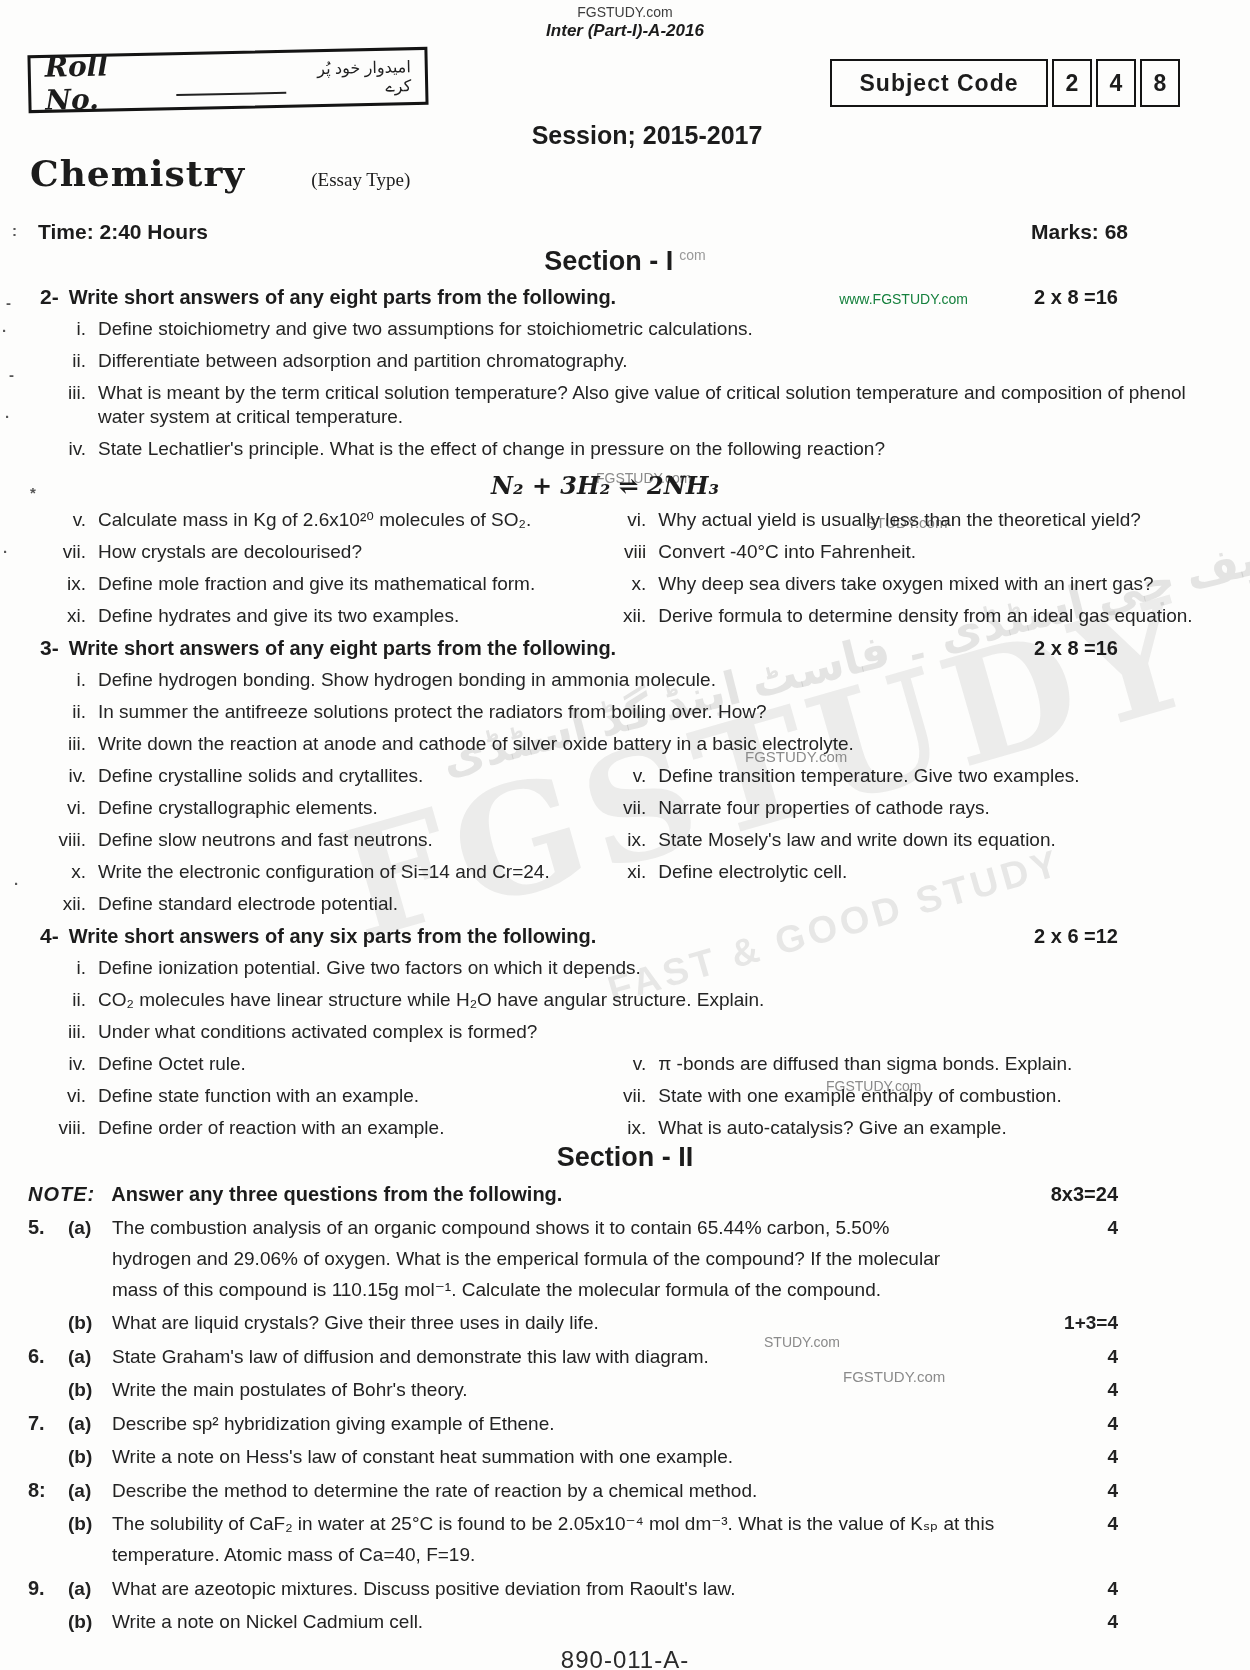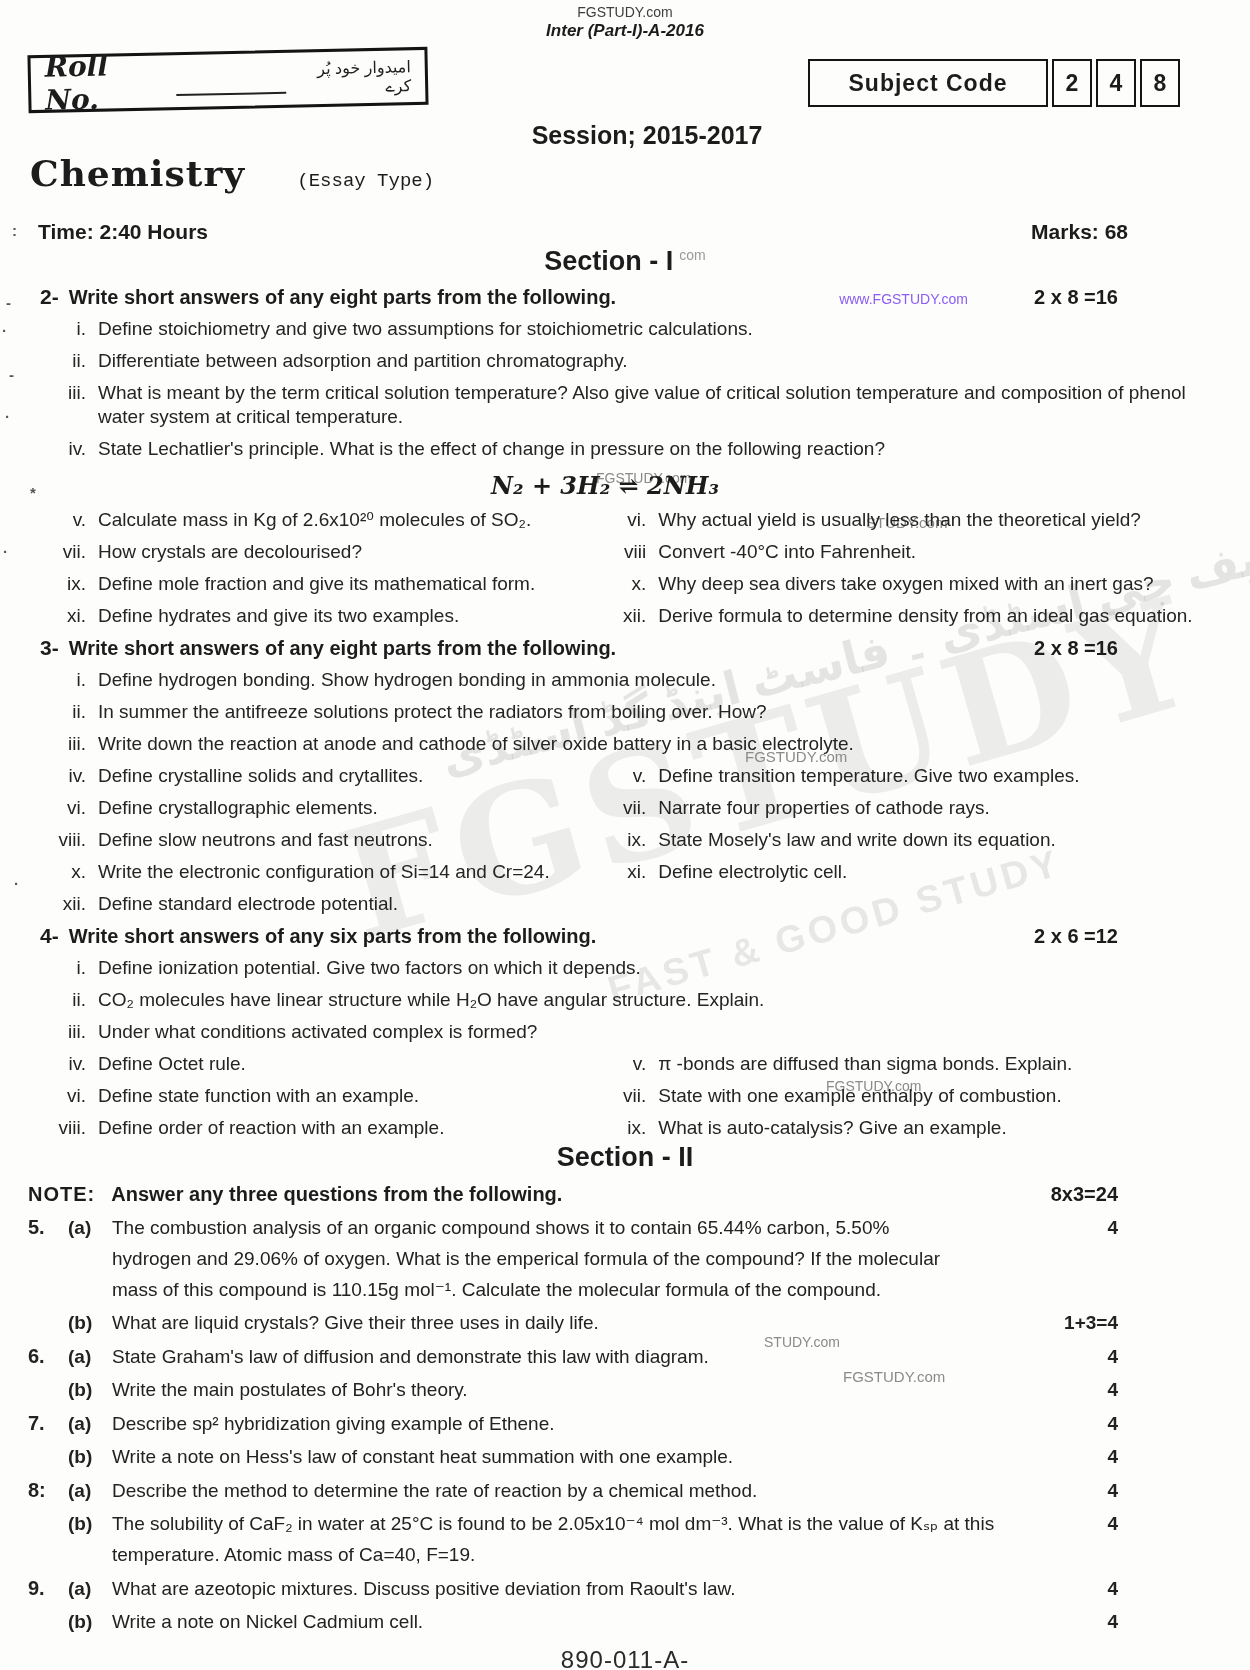--- a/index.html
+++ b/index.html
@@ -57,51 +57,51 @@
     width:400px; height:58px;
     border:3px solid #141414;
     transform:rotate(-1.2deg);
     display:flex; align-items:center; padding:0 14px;
   }
   .roll-label { font-family:"DejaVu Serif", serif; font-style:italic; font-weight:bold; font-size:28px; }
   .roll-line { flex:0 0 110px; border-bottom:2px solid #222; height:30px; margin:0 14px 0 18px; }
   .roll-urdu { font-size:16px; color:#222; direction:rtl; }
   .code-box { display:flex; margin-top:8px; }
   .code-label {
-    width:240px; height:48px; border:2.5px solid #141414;
+    width:218px; height:48px; border:2.5px solid #141414;
     display:flex; align-items:center; justify-content:center;
     font-weight:bold; font-size:23px; letter-spacing:1px;
   }
   .code-digit {
     width:40px; height:48px; border:2.5px solid #141414; margin-left:4px;
     display:flex; align-items:center; justify-content:center;
     font-weight:bold; font-size:23px;
   }
   .session { text-align:center; font-weight:bold; font-size:25px; margin-top:4px;padding-left:44px; }
   .subject-line { margin:2px 0 0 30px; display:flex; align-items:baseline;gap:48px; }
   .subject {
     font-family:"DejaVu Serif", serif; font-weight:bold; font-size:36px; letter-spacing:1px;
   }
-  .essay { font-family:Liberation Mono, monospace; font-size:19px; margin-left:4px; }
+  .essay { font-family:Liberation Serif, serif; font-size:19px; margin-left:18px; }
   .time-row {
     display:flex; justify-content:space-between;
     padding:0 122px 0 38px; margin-top:26px;
     font-weight:bold; font-size:21px;
   }
 
   
   .sec-title { text-align:center; font-weight:bold; font-size:27px; margin-top:2px; }
   .sec-title .suffix { font-weight:normal; font-size:14px; color:#999; vertical-align:super; margin-left:6px; }
   .qhead {
     display:flex; align-items:baseline;
     margin:8px 0 0 40px; padding-right:132px;
     font-weight:bold; font-size:20px;
   }
   .qhead .qno { margin-right:10px; font-size:21px; }
-  .qhead .wm-inline { margin-left:auto; font-weight:normal; font-size:14px; color:#8b5cf6; }
+  .qhead .wm-inline { margin-left:auto; font-weight:normal; font-size:14px; color:#15803d; }
   .qhead .qmarks { min-width:110px; text-align:right; font-size:20px; margin-left:40px; }
   .qhead.no-wm .qmarks { margin-left:auto; }
 
   .item { display:flex; margin:8px 0 0 38px; padding-right:60px; font-size:19px; line-height:24px; color:#242424; }
   .inum { flex:0 0 48px; text-align:right; margin-right:12px; }
   .itext { flex:1; }
   .pair { display:flex; margin:8px 0 0 38px; padding-right:20px; font-size:19px; line-height:24px; color:#242424; }
   .pcell { display:flex; }
   .pcell.left { flex:0 0 47%; }
   .pcell.right { flex:1; }
@@ -109,21 +109,21 @@
     text-align:center; margin:10px 40px 2px 0;
     font-family:"DejaVu Serif", serif; font-style:italic; font-size:24px; font-weight:bold;
   }
 
   
   .note-row {
     display:flex; align-items:baseline;
     margin:10px 0 0 28px; padding-right:132px;
     font-weight:bold; font-size:20px;
   }
-  .note-label { margin-right:16px; letter-spacing:1px; }
+  .note-label { margin-right:16px; letter-spacing:1px;font-style:italic; }
   .note-marks { margin-left:auto; min-width:80px; text-align:right; }
   .srow {
     display:flex; align-items:baseline;
     margin:9px 0 0 28px; padding-right:132px;
     font-size:19px; line-height:24px; color:#222;
   }
   .sno { flex:0 0 40px; font-weight:bold; font-size:20px; }
   .plabel { flex:0 0 44px; font-weight:bold; }
   .ptext { flex:1; }
   .pmarks { flex:0 0 80px; text-align:right; font-weight:bold; font-size:19px; }

